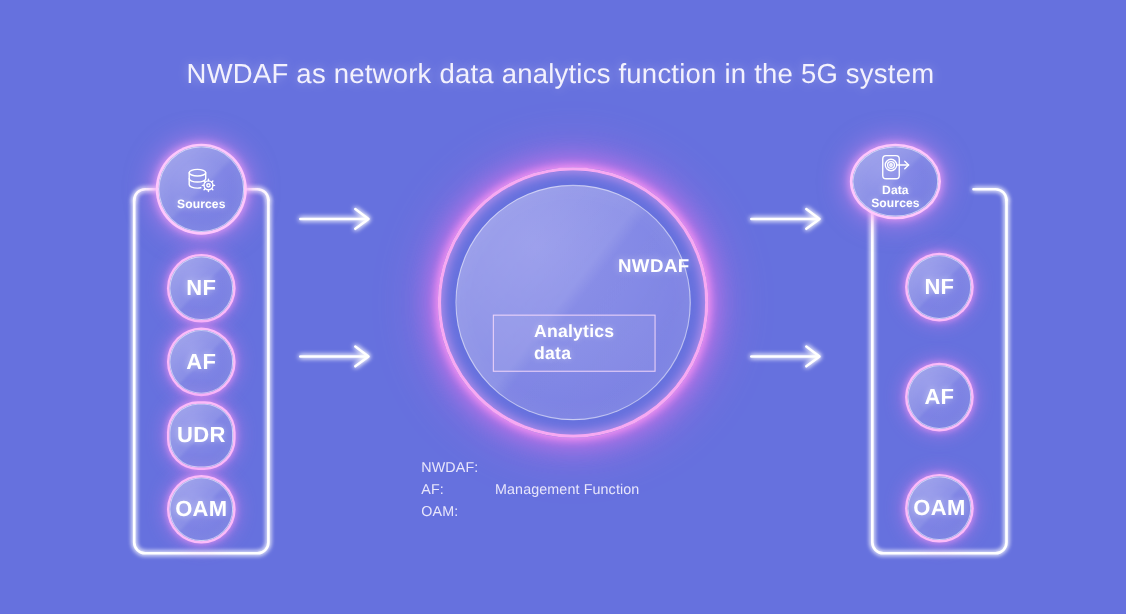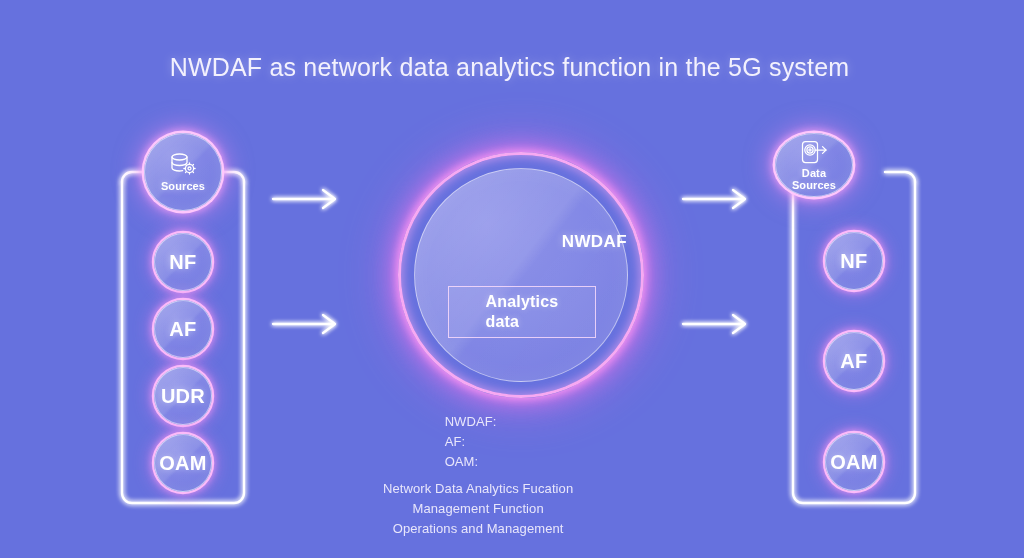--- a/index.html
+++ b/index.html
@@ -179,21 +179,20 @@
     position: absolute;
     left: 383px;
     top: 414px;
     color: #e8e6fb;
     font-size: 13px;
   }
   .legend-row {
     display: flex;
     height: 20px;
     align-items: center;
-    flex-direction: column;
   }
   .legend-key {
     width: 67px;
     flex: 0 0 67px;
     letter-spacing: 0.1px;
   }
   .legend-val {
     letter-spacing: 0.1px;
   }
 </style>
@@ -242,21 +241,21 @@
   </div>
 
   <div class="node" style="left:154px; top:233px; width:58px; height:58px;">
     <span class="node-label">NF</span>
   </div>
 
   <div class="node" style="left:154px; top:300px; width:58px; height:58px;">
     <span class="node-label">AF</span>
   </div>
 
-  <div class="node" style="left:154px; top:367px; width:58px; height:58px;">
+  <div class="node" style="left:154px; top:367px; width:58px; height:58px;border-radius:26px;">
     <span class="node-label">UDR</span>
   </div>
 
   <div class="node" style="left:154px; top:434px; width:58px; height:58px;">
     <span class="node-label">OAM</span>
   </div>
 
   <div class="arrow" style="left:271px; top:188px;">
     <svg width="70" height="22" viewBox="0 0 70 22">
       <defs>
@@ -353,25 +352,23 @@
     <span class="node-label">AF</span>
   </div>
 
   <div class="node" style="left:825px; top:433px; width:58px; height:58px;">
     <span class="node-label">OAM</span>
   </div>
 
   <div class="legend">
     <div class="legend-row">
       <span class="legend-key">NWDAF:</span>
-      <span class="legend-val">Network Data Analytics Fucation</span>
     </div>
     <div class="legend-row">
       <span class="legend-key">AF:</span>
       <span class="legend-val">Management Function</span>
     </div>
     <div class="legend-row">
       <span class="legend-key">OAM:</span>
-      <span class="legend-val">Operations and Management</span>
     </div>
   </div>
 
 </div>
 
 </body></html>

